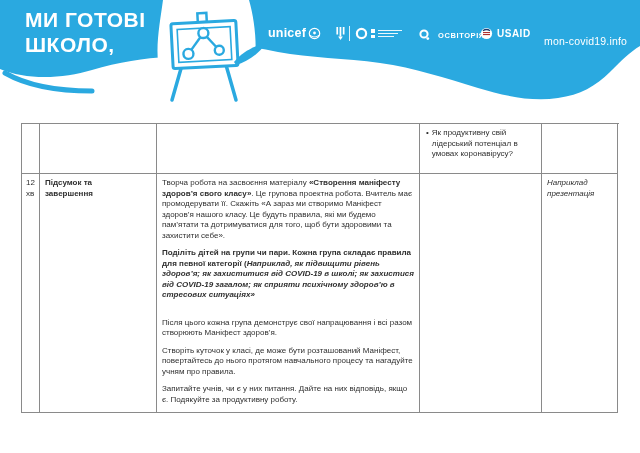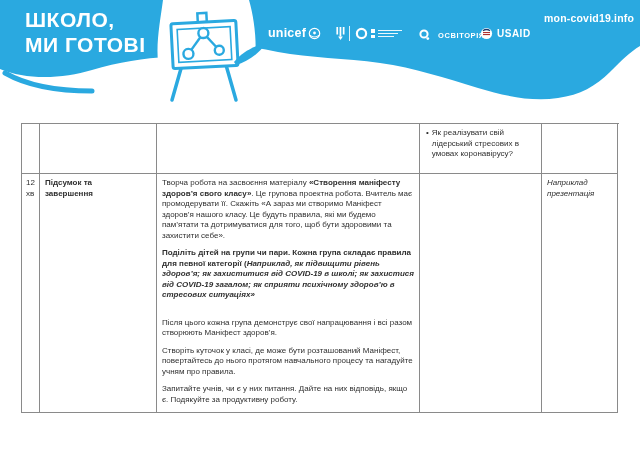--- a/index.html
+++ b/index.html
@@ -25,21 +25,21 @@
   .lg-mon{left:355px;top:27px;gap:3px;}
   .mon-squares{display:flex;flex-direction:column;gap:2px;}
   .mon-squares i{width:3.5px;height:3.5px;background:#fff;display:block;}
   .mon-lines{display:flex;flex-direction:column;gap:1.6px;}
   .mon-lines i{height:1.6px;background:rgba(255,255,255,.9);display:block;}
   .mon-lines i:nth-child(1){width:24px;}
   .mon-lines i:nth-child(2){width:20px;}
   .mon-lines i:nth-child(3){width:16px;}
   .lg-osv{left:419px;top:29px;gap:8px;font-size:7.5px;font-weight:bold;letter-spacing:.6px;}
   .lg-usaid{left:480px;top:27px;gap:4px;font-size:10px;font-weight:bold;letter-spacing:.5px;}
-  .lg-web{left:544px;top:12px;font-size:10.5px;font-weight:bold;letter-spacing:.2px;}
+  .lg-web{left:544px;top:35px;font-size:10.5px;font-weight:normal;letter-spacing:.2px;}
 
   .lesson-table{
     position:absolute;left:21px;top:123px;width:598px;
     display:grid;
     grid-template-columns:18px 117px 263px 122px 76px;
     grid-template-rows:50px 239px;
     border-left:1px solid var(--bd);
     border-top:1px solid var(--bd);
     font-size:8px;line-height:10.5px;
   }
@@ -81,22 +81,22 @@
         <circle cx="204" cy="33" r="5" fill="#ffffff" stroke="#2aa9e0" stroke-width="2.4"></circle>
         <circle cx="219" cy="51" r="4.5" fill="#ffffff" stroke="#2aa9e0" stroke-width="2.4"></circle>
       </g>
       <path d="M234,62 C242,52 254,46 266,43 C259,54 247,62 236,65 Z" fill="#2aa9e0"></path>
       <line x1="266" y1="43" x2="271" y2="40" stroke="#2aa9e0" stroke-width="2" stroke-linecap="round"></line>
     </g>
     <path d="M5,73 C26,85 54,91 92,91" stroke="#2aa9e0" stroke-width="5" stroke-linecap="round" fill="none"></path>
   </svg>
 
   <div class="brand-title">
+    <div>МИ ГОТОВІ</div>
     <div>ШКОЛО,</div>
-    <div>МИ ГОТОВІ</div>
   </div>
 
   <div class="logo lg-unicef">
     <span>unicef</span>
     <svg width="13" height="13" viewBox="0 0 13 13">
       <circle cx="6.5" cy="6.5" r="5.2" fill="none" stroke="#ffffff" stroke-width="1.2"></circle>
       <circle cx="6.5" cy="6" r="1.4" fill="#ffffff"></circle>
       <path d="M2,8.2 C4.5,10.4 8.5,10.4 11,8.2" fill="none" stroke="#ffffff" stroke-width="1"></path>
     </svg>
   </div>
@@ -147,21 +147,21 @@
   <div class="logo lg-web">mon-covid19.info</div>
 </div>
 
 <div class="lesson-table">
 
   <div class="c"></div>
   <div class="c"></div>
   <div class="c"></div>
   <div class="c c-question">
     <span class="bullet">•</span>
-    <span>Як реалізувати свій лідерський стресових в умовах коронавірусу?</span>
+    <span>Як продуктивну свій лідерський потенціал в умовах коронавірусу?</span>
   </div>
   <div class="c"></div>
 
   <div class="c c-time">12 хв</div>
   <div class="c c-stage">
     <span>Підсумок та завершення</span>
   </div>
   <div class="c">
     <div>
         <p class="para"><span>Творча робота на засвоєння матеріалу </span><span class="b">«Створення маніфесту здоров’я свого класу»</span><span>. Це групова проектна робота. Вчитель має промодерувати її. Скажіть «А зараз ми створимо Маніфест здоров’я нашого класу. Це будуть правила, які ми будемо пам’ятати та дотримуватися для того, щоб бути здоровими та захистити себе».</span></p>

